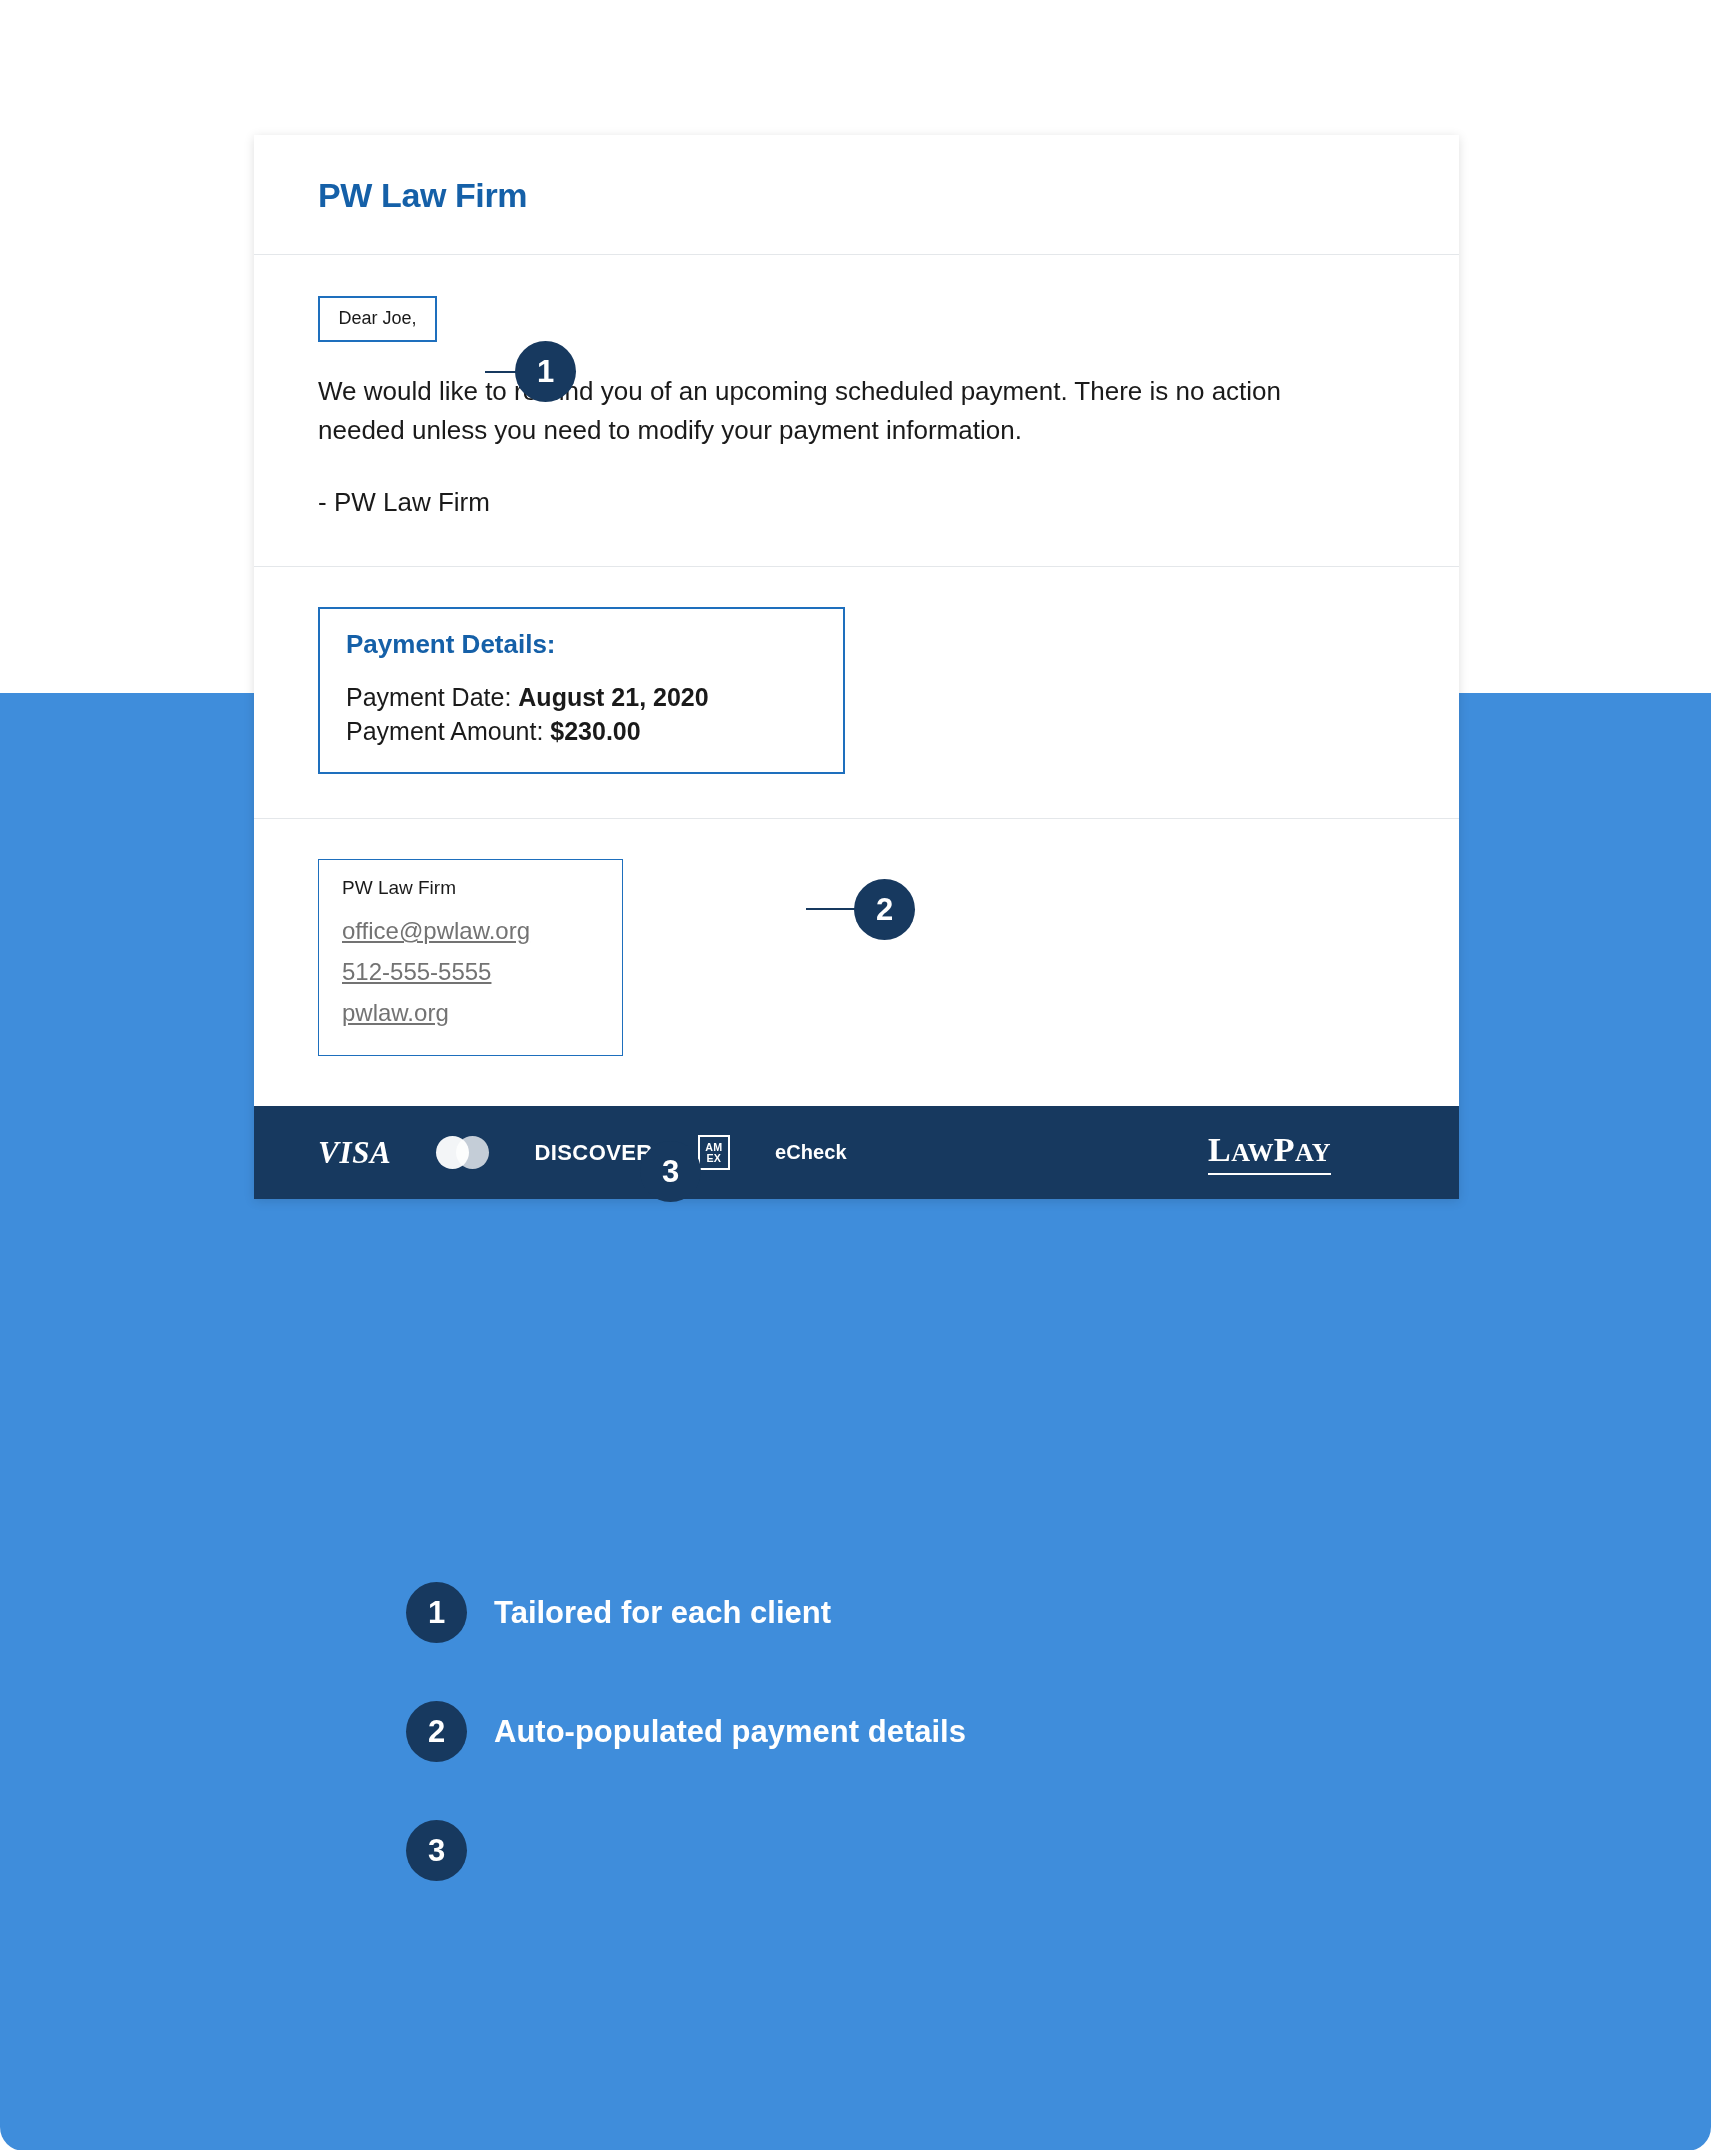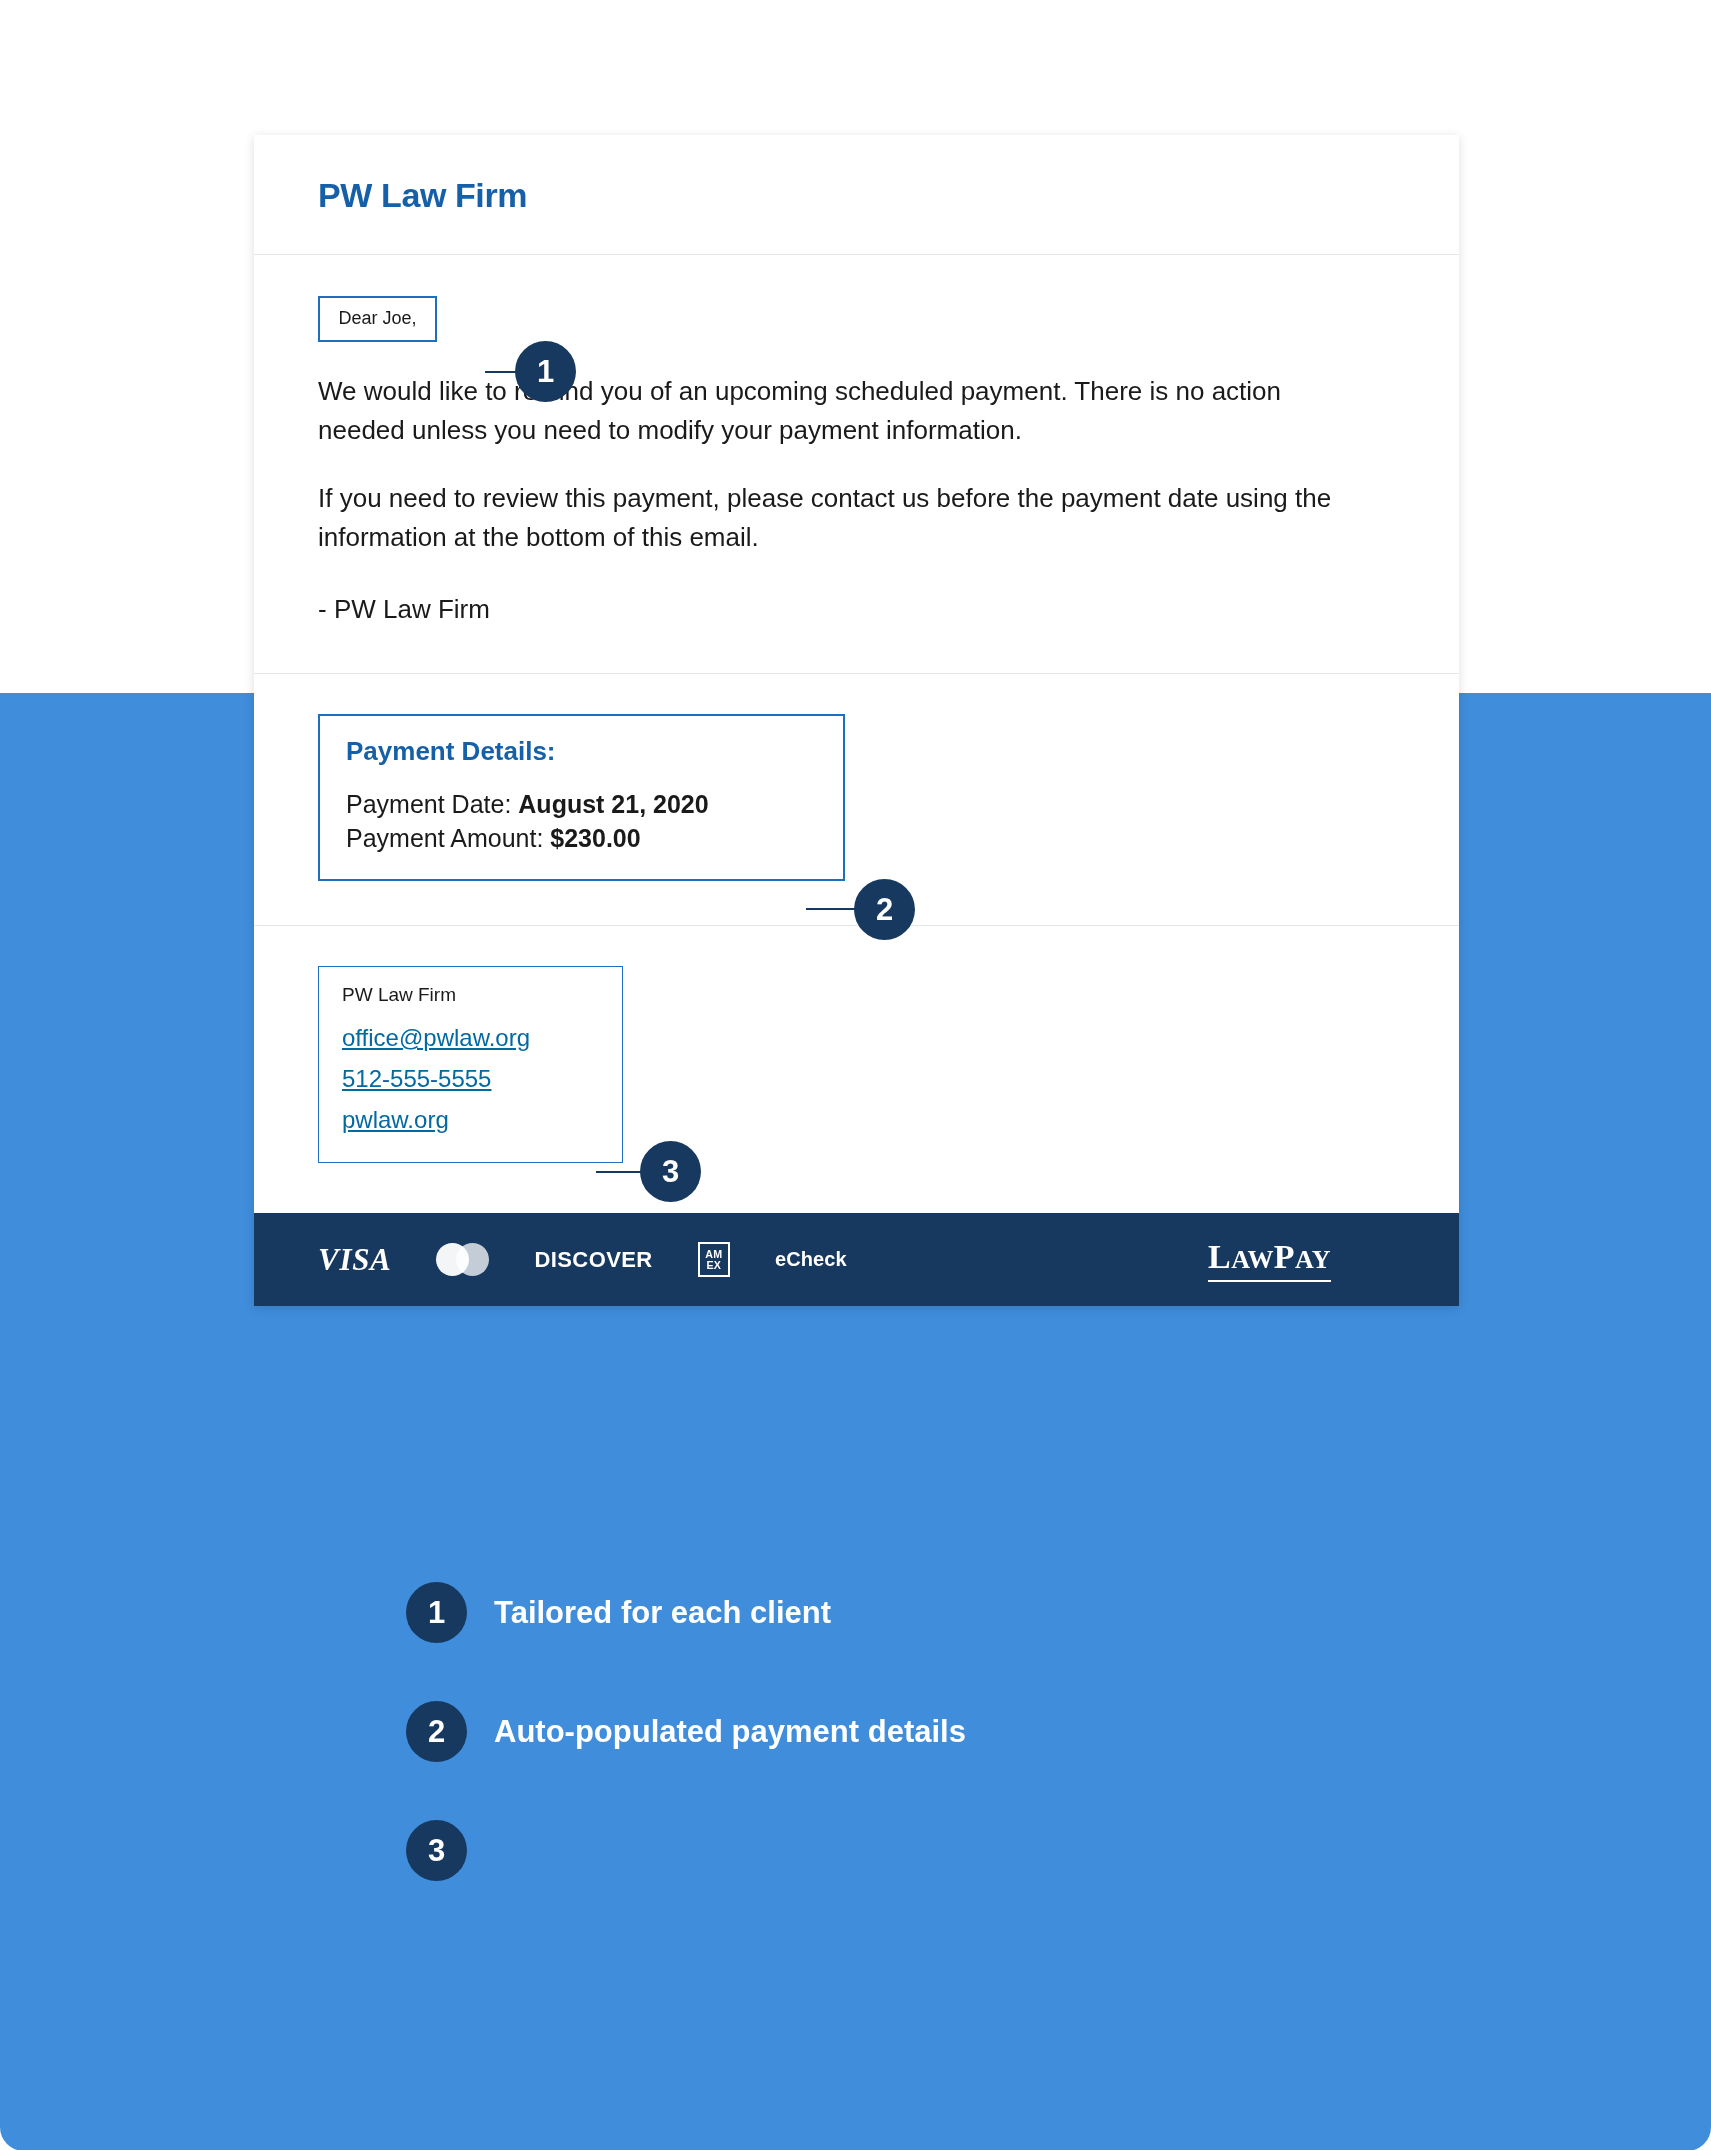--- a/index.html
+++ b/index.html
@@ -111,21 +111,21 @@
     min-width: 257px;
   }
   .contact-name {
     font-size: 19px;
     color: #1a1a1a;
     margin-bottom: 14.3px;
   }
   .contact-link {
     display: block;
     font-size: 24px;
-    color: #0369a1;
+    color: #737373;
     text-decoration: underline;
     line-height: 1.52;
     margin-bottom: 4.3px;
   }
 
   
   .email-footer {
     background: #17395f;
     height: 93px;
     display: flex;
@@ -245,21 +245,20 @@
 
     <div class="email-header">
       <div class="firm-title">PW Law Firm</div>
     </div>
 
     <div class="email-body">
       <div class="greeting-box">
         <span>Dear Joe,</span>
       </div>
       <div class="para">We would like to remind you of an upcoming scheduled payment. There is no action needed unless you need to modify your payment information.</div>
-      <div class="para">If you need to review this payment, please contact us before the payment date using the information at the bottom of this email.</div>
       <div class="para signature">- PW Law Firm</div>
     </div>
 
     <div class="email-payment">
       <div class="payment-box">
         <div class="payment-title">Payment Details:</div>
         <div class="payment-line">
           <span>Payment Date: </span><b>August 21, 2020</b>
         </div>
         <div class="payment-line">

